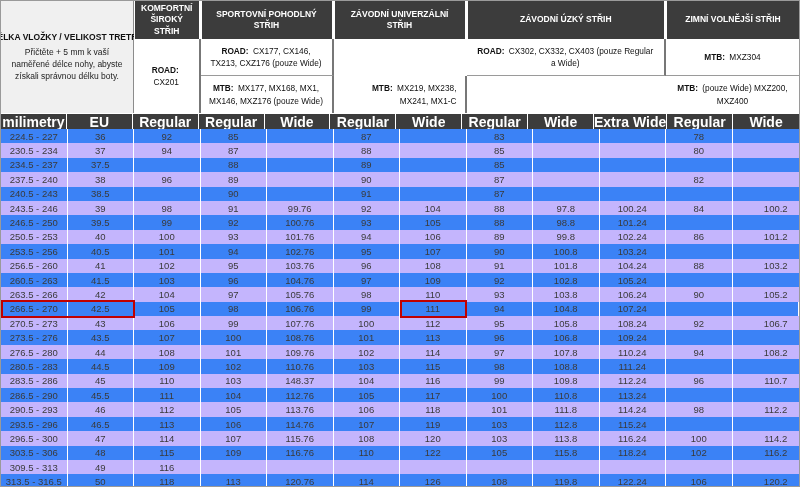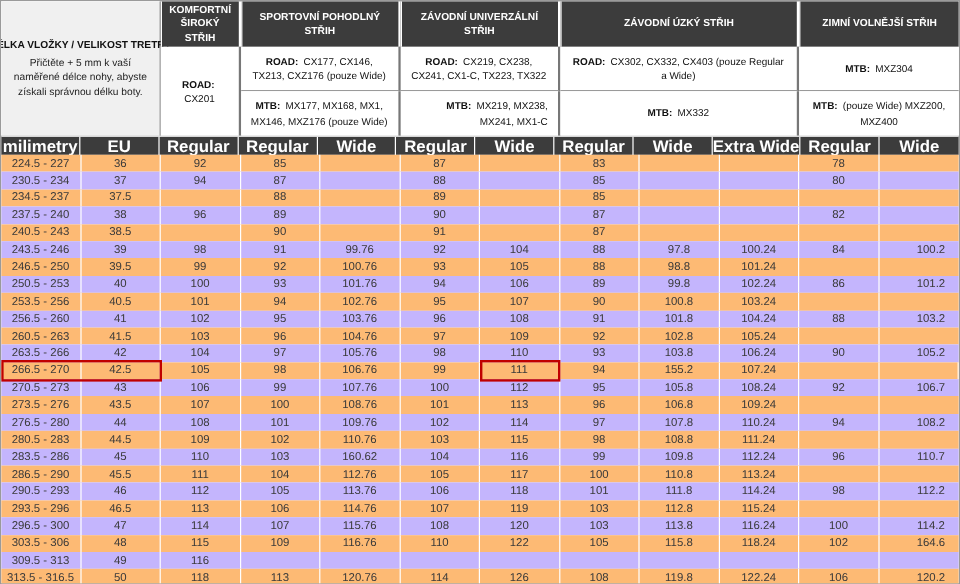--- a/index.html
+++ b/index.html
@@ -58,21 +58,21 @@
   .ch{
     color:#fff;font-weight:bold;font-size:14px;box-sizing:border-box;
     display:flex;align-items:center;justify-content:center;border-right:1px solid #fff;
     white-space:nowrap;
   }
   .ch:last-child{border-right:none;}
   
   .tbody{position:relative;}
   .trow{
     display:grid;grid-template-columns:repeat(12,1fr);height:14.4px;position:relative;
-    background:#fdba74;
+    background:#3b82f6;
   }
   .trow.even{background:#c4b5fd;}
   .tcell{
     font-size:9.5px;color:#3a3a3a;box-sizing:border-box;white-space:nowrap;
     display:flex;align-items:center;justify-content:center;border-right:1px solid #fff;
   }
   .tcell:last-child{border-right:none;margin-left:20px;}
   .hl-box{
     position:absolute;border:2px solid #c00000;box-sizing:border-box;
     pointer-events:none;z-index:5;
@@ -103,35 +103,29 @@
     <div class="model g-s-r">
       <span><b>ROAD:</b><span> CX177, CX146, TX213, CXZ176 (pouze Wide)</span></span>
     </div>
     <div class="model g-s-m">
       <span><b>MTB:</b><span> MX177, MX168, MX1, MX146, MXZ176 (pouze Wide)</span></span>
     </div>
 
     <div class="cat g-u-t">
       <span>ZÁVODNÍ UNIVERZÁLNÍ STŘIH</span>
     </div>
-    <div class="model g-u-r">
-      <span><b>ROAD:</b><span> CX219, CX238, CX241, CX1-C, TX223, TX322</span></span>
-    </div>
     <div class="model g-u-m">
       <span><b>MTB:</b><span> MX219, MX238, MX241, MX1-C</span></span>
     </div>
 
     <div class="cat g-n-t">
       <span>ZÁVODNÍ ÚZKÝ STŘIH</span>
     </div>
     <div class="model g-n-r">
       <span><b>ROAD:</b><span> CX302, CX332, CX403 (pouze Regular a Wide)</span></span>
-    </div>
-    <div class="model g-n-m">
-      <span><b>MTB:</b><span> MX332</span></span>
     </div>
 
     <div class="cat g-z-t">
       <span>ZIMNÍ VOLNĚJŠÍ STŘIH</span>
     </div>
     <div class="model g-z-r">
       <span><b>MTB:</b><span> MXZ304</span></span>
     </div>
     <div class="model g-z-m">
       <span><b>MTB:</b><span> (pouze Wide) MXZ200, MXZ400</span></span>
@@ -324,21 +318,21 @@
       </div>
       <div class="trow odd">
         <div class="tcell">266.5 - 270</div>
         <div class="tcell">42.5</div>
         <div class="tcell">105</div>
         <div class="tcell">98</div>
         <div class="tcell">106.76</div>
         <div class="tcell">99</div>
         <div class="tcell">111</div>
         <div class="tcell">94</div>
-        <div class="tcell">155.2</div>
+        <div class="tcell">104.8</div>
         <div class="tcell">107.24</div>
         <div class="tcell"></div>
         <div class="tcell"></div>
         <div class="hl-box" style="left: 0px; width: 134px; top: -2px; height: calc(100% + 4px); border-color: rgb(192, 0, 0);"></div>
         <div class="hl-box" style="left: 399px; width: 67px; top: -2px; height: calc(100% + 4px); border-color: rgb(192, 0, 0);"></div>
       </div>
       <div class="trow even">
         <div class="tcell">270.5 - 273</div>
         <div class="tcell">43</div>
         <div class="tcell">106</div>
@@ -392,21 +386,21 @@
         <div class="tcell">108.8</div>
         <div class="tcell">111.24</div>
         <div class="tcell"></div>
         <div class="tcell"></div>
       </div>
       <div class="trow even">
         <div class="tcell">283.5 - 286</div>
         <div class="tcell">45</div>
         <div class="tcell">110</div>
         <div class="tcell">103</div>
-        <div class="tcell">160.62</div>
+        <div class="tcell">148.37</div>
         <div class="tcell">104</div>
         <div class="tcell">116</div>
         <div class="tcell">99</div>
         <div class="tcell">109.8</div>
         <div class="tcell">112.24</div>
         <div class="tcell">96</div>
         <div class="tcell">110.7</div>
       </div>
       <div class="trow odd">
         <div class="tcell">286.5 - 290</div>
@@ -469,21 +463,21 @@
         <div class="tcell">48</div>
         <div class="tcell">115</div>
         <div class="tcell">109</div>
         <div class="tcell">116.76</div>
         <div class="tcell">110</div>
         <div class="tcell">122</div>
         <div class="tcell">105</div>
         <div class="tcell">115.8</div>
         <div class="tcell">118.24</div>
         <div class="tcell">102</div>
-        <div class="tcell">164.6</div>
+        <div class="tcell">116.2</div>
       </div>
       <div class="trow even">
         <div class="tcell">309.5 - 313</div>
         <div class="tcell">49</div>
         <div class="tcell">116</div>
         <div class="tcell"></div>
         <div class="tcell"></div>
         <div class="tcell"></div>
         <div class="tcell"></div>
         <div class="tcell"></div>

